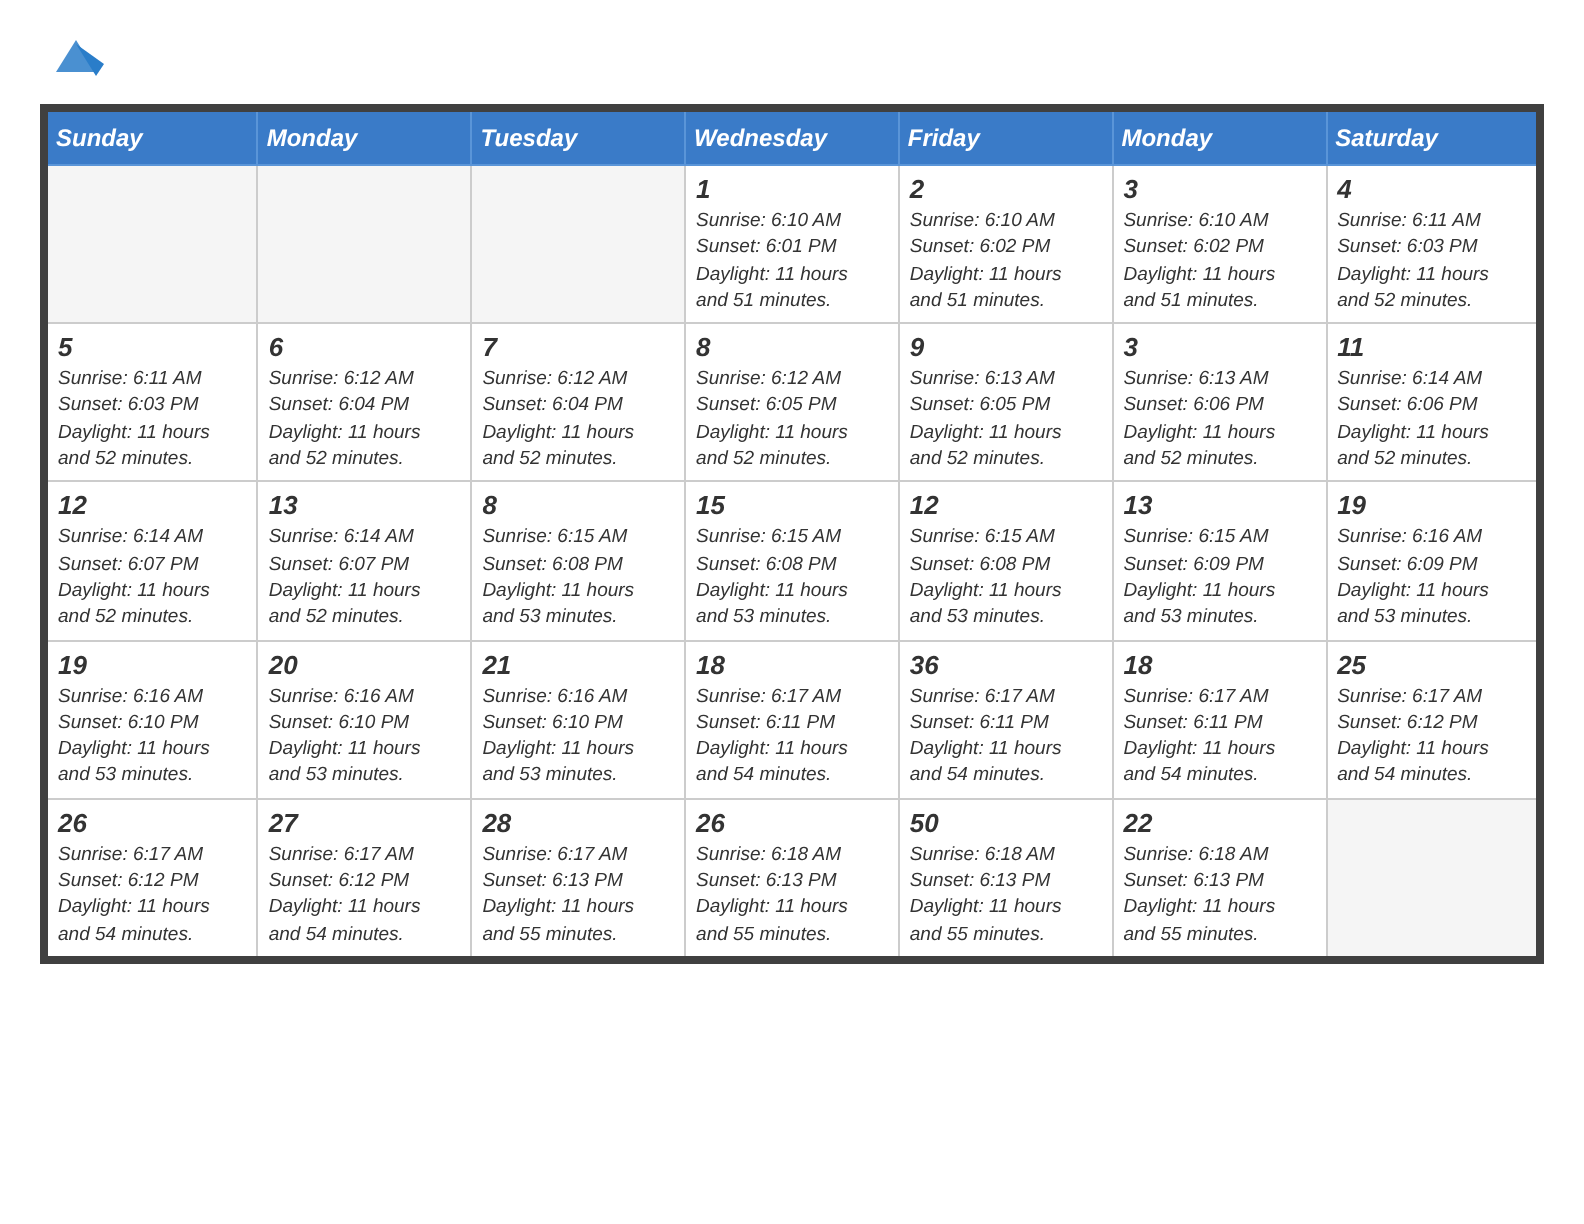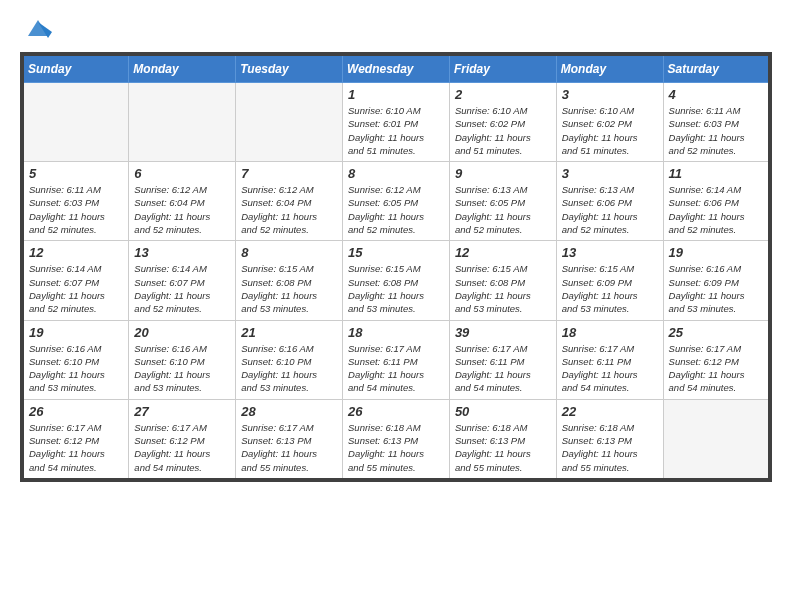--- a/index.html
+++ b/index.html
@@ -301,21 +301,21 @@
 and 53 minutes.</div>
           </td>
           <td>
             <span class="day-num">18</span>
             <div class="day-info" style="white-space: pre-line;">Sunrise: 6:17 AM
 Sunset: 6:11 PM
 Daylight: 11 hours
 and 54 minutes.</div>
           </td>
           <td>
-            <span class="day-num">39</span>
+            <span class="day-num">36</span>
             <div class="day-info" style="white-space: pre-line;">Sunrise: 6:17 AM
 Sunset: 6:11 PM
 Daylight: 11 hours
 and 54 minutes.</div>
           </td>
           <td>
             <span class="day-num">18</span>
             <div class="day-info" style="white-space: pre-line;">Sunrise: 6:17 AM
 Sunset: 6:11 PM
 Daylight: 11 hours

